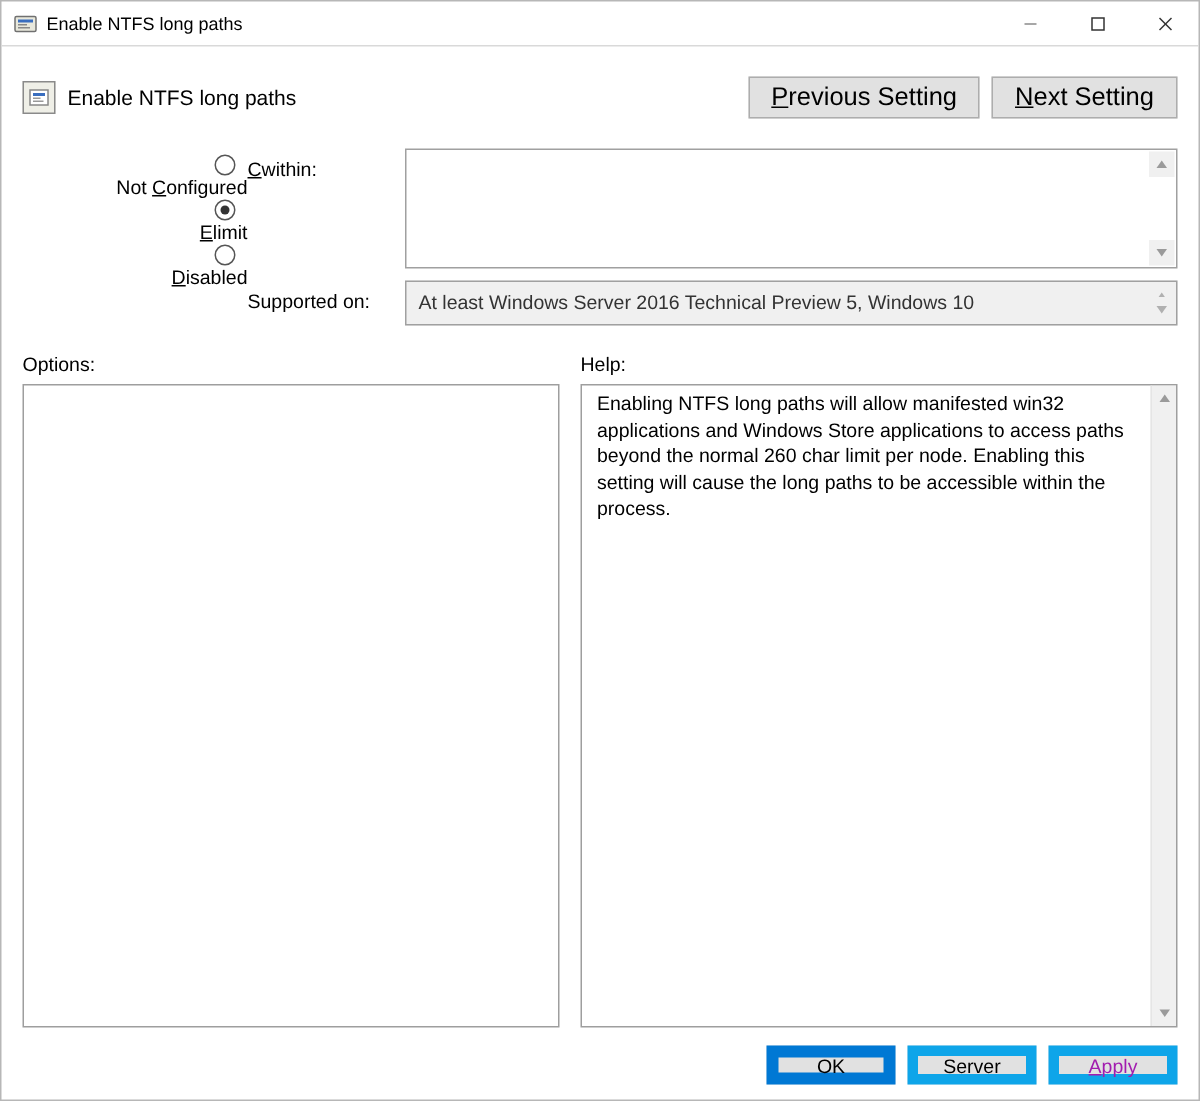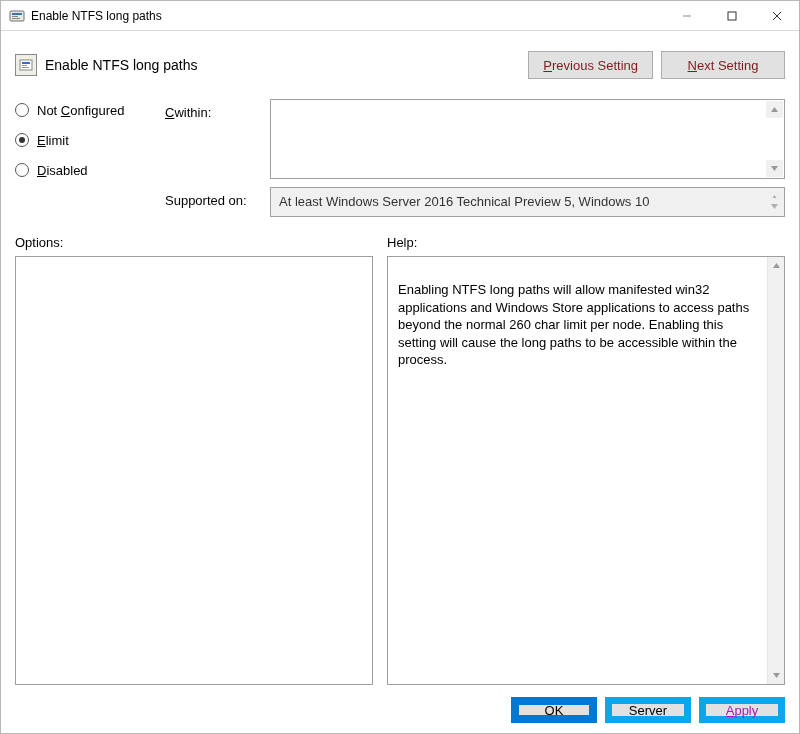--- a/index.html
+++ b/index.html
@@ -35,28 +35,28 @@
   .header-row { display: flex; align-items: center; height: 48px; }
   .policy-icon-wrap {
     width: 22px; height: 22px; border: 1px solid #8a8a8a; background: #efefe7;
     display:flex; align-items:center; justify-content:center; margin-right: 8px;
   }
   .policy-name { font-size: 14px; }
   .header-spacer { flex: 1; }
   .nav-btn {
     height: 28px; min-width: 124px;
     border: 1px solid #adadad; background: #e1e1e1;
-    margin-left: 8px; font-size: 13px; color: #7f1d1d;
+    margin-left: 8px; font-size: 17px; color: #000000;
     display:flex; align-items:center; justify-content:center;
     padding: 0 14px;
   }
 
   .config-row { display: flex; margin-top: 10px; }
   .radio-col { width: 150px; padding-top: 4px; }
-  .radio-item { display: flex; align-items: flex-start; height: 30px; }
+  .radio-item { display: flex; align-items: flex-end; height: 30px; flex-direction: column; }
   .radio-dot {
     width: 14px; height: 14px; border-radius: 50%; border: 1px solid #555;
     margin-right: 8px; display: flex; align-items: center; justify-content: center;
   }
   .radio-inner { width: 6px; height: 6px; border-radius: 50%; background: #333; display: none; }
   .radio-item.selected .radio-inner { display: block; }
   .radio-label { font-size: 13px; }
   .mnemonic { text-decoration: underline; }
 
   .fields-col { flex: 1; display: flex; flex-direction: column; gap: 8px; }
@@ -77,21 +77,21 @@
   .scroll-arrow svg { display:block; }
   .sa-top { top: 1px; }
   .sa-bot { bottom: 1px; }
 
   .panels-labels { display: flex; margin-top: 18px; margin-bottom: 6px; }
   .panel-label-left { width: 372px; }
   .panels-row { display: flex; gap: 14px; flex: 1; min-height: 0; }
   .panel-box {
     border: 1px solid #9e9e9e; background: #ffffff;
     flex: 1; position: relative;
-    padding: 24px 22px 8px 10px; font-size: 13px; line-height: 1.35;
+    padding: 3px 22px 8px 10px; font-size: 13px; line-height: 1.35;
     overflow: hidden;
   }
   .options-panel { width: 358px; flex: 0 0 358px; }
   .help-panel { }
   .help-panel .scrollbar {
     position: absolute; right: 0; top: 0; bottom: 0; width: 17px;
     background: #f0f0f0; border-left: 1px solid #e5e5e5;
   }
   .scrollbar .scroll-up, .scrollbar .scroll-down {
     position: absolute; left: 0; width: 17px; height: 17px;

